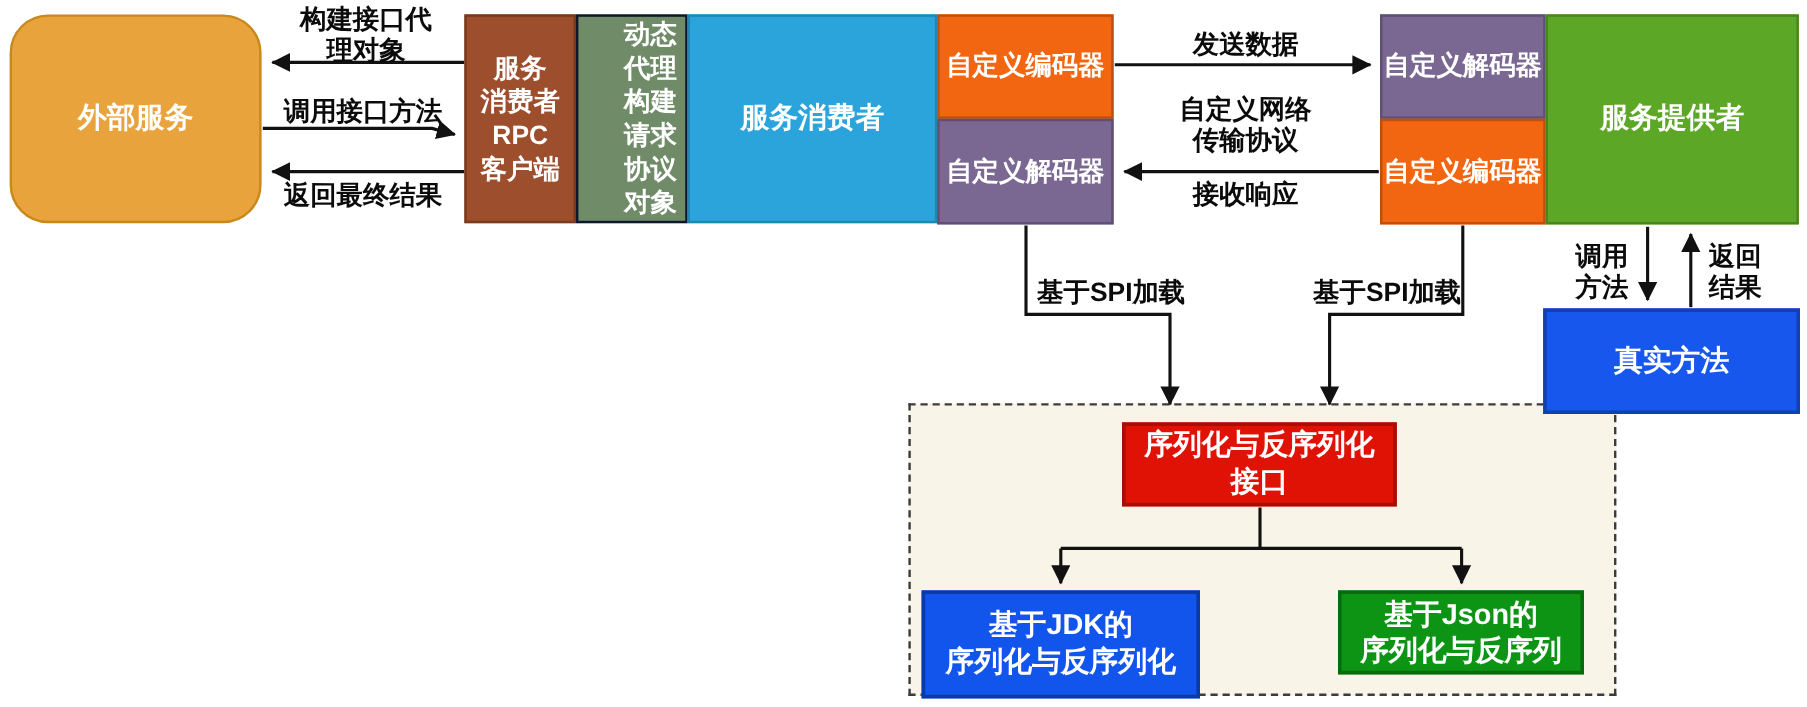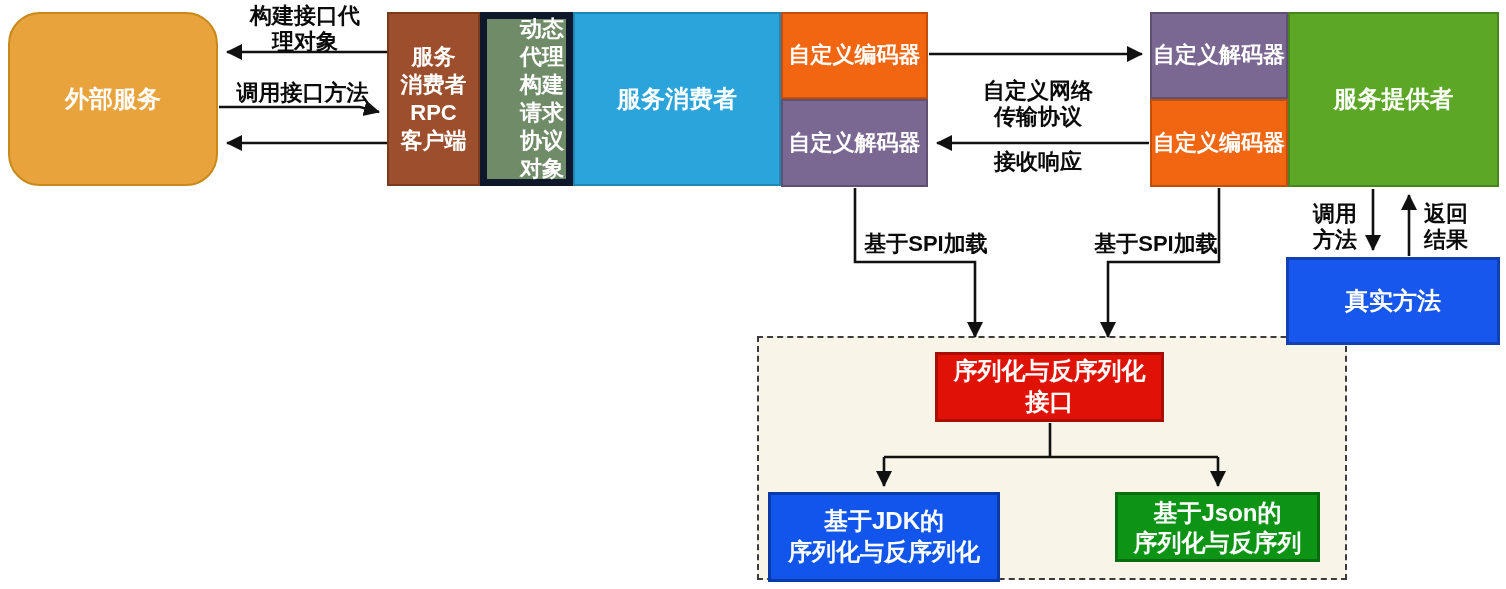--- a/index.html
+++ b/index.html
@@ -10,21 +10,21 @@
   .box {
     position:absolute; box-sizing:border-box;
     display:flex; align-items:center; justify-content:center;
     text-align:center; color:#ffffff; font-weight:bold;
   }
   .box .lbl { white-space:pre-line; line-height:1.28; }
   .fs24 { font-size:24px; }
   .fs22 { font-size:22px; }
   .b-ext   { border:2px solid #c8891a; }
   .b-brown { border:2px solid #7a3a1e; }
-  .b-sage  { border:7px solid #0f172a;padding-left:31px; }
+  .b-sage  { border:2px solid #0f172a;padding-left:31px; }
   .b-cyan  { border:2px solid #2086b4; }
   .b-orng  { border:2px solid #c14f0b; }
   .b-purp  { border:2px solid #5e4f73; }
   .b-grn   { border:2px solid #49851e; }
   .b-blue  { border:3px solid #1240b3; }
   .b-red   { border:3px solid #a90d04; }
   .b-blue2 { border:3px solid #0a3aa8; }
   .b-grn2  { border:3px solid #086b0d;align-items:flex-end; }
   .dashed-panel {
     position:absolute; left:757px; top:336px; width:590px; height:244px;
@@ -121,20 +121,22 @@
   </div>
 
   <div class="box fs24 b-grn2" style="left: 1115px; top: 492px; width: 205px; height: 70px; background-color: rgb(13, 148, 21);">
     <span class="lbl">基于Json的
 序列化与反序列</span>
   </div>
 
   <div class="alabel" style="left:215px; top:3px;   width:180px;">构建接口代
 理对象</div>
   <div class="alabel" style="left:215px; top:80px;  width:175px;">调用接口方法</div>
+  <div class="alabel" style="left:215px; top:150px; width:175px;">返回最终结果</div>
+  <div class="alabel" style="left:948px; top:24px;  width:180px;">发送数据</div>
   <div class="alabel" style="left:948px; top:78px;  width:180px;">自定义网络
 传输协议</div>
   <div class="alabel" style="left:948px; top:151px; width:180px;font-family:Liberation Mono, monospace;">接收响应</div>
   <div class="alabel" style="left:1303px; top:201px; width:64px;">调用
 方法</div>
   <div class="alabel" style="left:1414px; top:201px; width:64px;">返回
 结果</div>
   <div class="alabel" style="left:856px; top:231px; width:140px;">基于SPI加载</div>
   <div class="alabel" style="left:1086px; top:231px; width:140px;">基于SPI加载</div>
 

